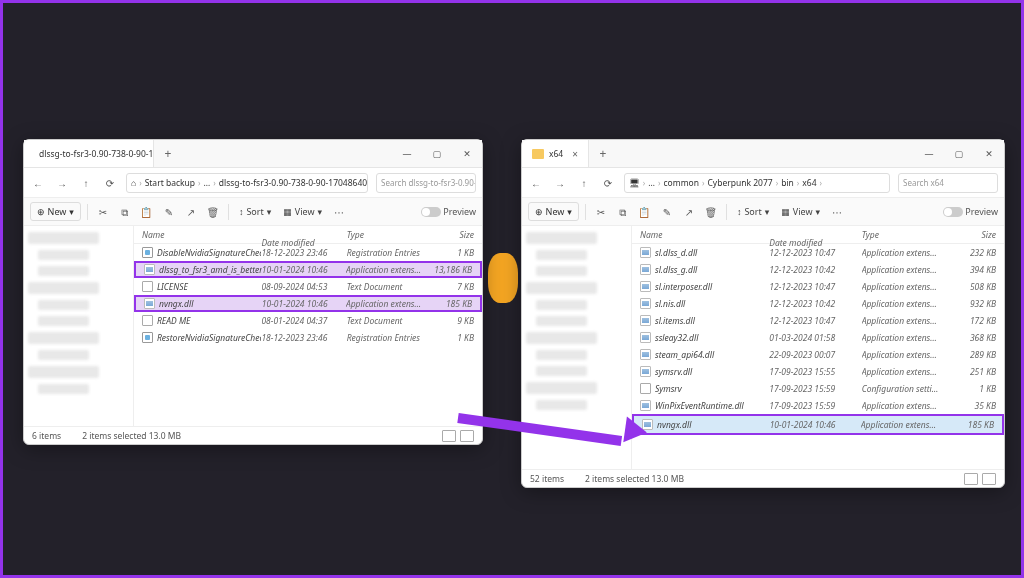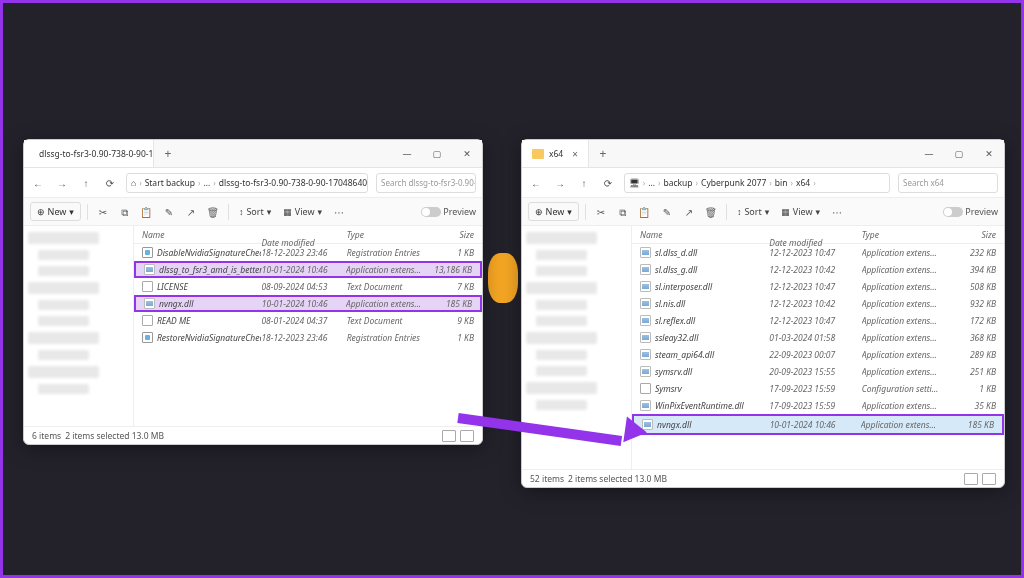--- a/index.html
+++ b/index.html
@@ -80,21 +80,21 @@
 .fic.dll::after { content: ""; position: absolute; inset: 2px 1px; background: linear-gradient(#9ec0e0, #7aa8d6); }
 .fic.txt { background: #fff; border: 1px solid #aaa; border-radius: 1px; }
 .fic.reg { background: #fff; border: 1px solid #999; border-radius: 1px; position: relative; }
 .fic.reg::after { content: ""; position: absolute; inset: 2px; background: #6bb1e0; border-radius: 1px; }
 
 .row.hl-purple-box { border: 2px solid #9333ea; background: #e6d4f6; }
 .row.hl-blue { background: #d6e9f8; }
 
 .highlight-block { border: 2px solid #9333ea; }
 
-.statusbar { height: 18px; border-top: 1px solid #eee; display: flex; align-items: center; padding: 0 8px; font-size: 8.5px; color: #555; gap: 4px; }
+.statusbar { height: 18px; border-top: 1px solid #eee; display: flex; align-items: center; padding: 0 8px; font-size: 8.5px; color: #555; gap: 21px; }
 .statusbar .view-icons { margin-left: auto; display: flex; gap: 4px; }
 .vi { width: 14px; height: 12px; border: 1px solid #aaa; border-radius: 1px; }
 
 .arrow {
   position: absolute;
   left: 455px; top: 392px;
   width: 195px; height: 40px;
   pointer-events: none;
 }
 .arrow-line {
@@ -280,21 +280,21 @@
   <div class="navbar">
     <div class="nav-btn">←</div>
     <div class="nav-btn">→</div>
     <div class="nav-btn">↑</div>
     <div class="nav-btn">⟳</div>
     <div class="breadcrumb">
       <span>🖥</span>
       <span class="crumb-sep">›</span>
       <span>…</span>
       <span class="crumb-sep">›</span>
-      <span>backup</span>
+      <span>common</span>
       <span class="crumb-sep">›</span>
       <span>Cyberpunk 2077</span>
       <span class="crumb-sep">›</span>
       <span>bin</span>
       <span class="crumb-sep">›</span>
       <span>x64</span>
       <span class="crumb-sep">›</span>
     </div>
     <div class="searchbox">Search x64</div>
   </div>
@@ -372,21 +372,21 @@
               <span class="fic dll"></span>
               <span>sl.nis.dll</span>
             </div>
             <div class="c-date">12-12-2023 10:42</div>
             <div class="c-type">Application extens…</div>
             <div class="c-size">932 KB</div>
           </div>
           <div class="row">
             <div class="c-name">
               <span class="fic dll"></span>
-              <span>sl.reflex.dll</span>
+              <span>sl.items.dll</span>
             </div>
             <div class="c-date">12-12-2023 10:47</div>
             <div class="c-type">Application extens…</div>
             <div class="c-size">172 KB</div>
           </div>
           <div class="row">
             <div class="c-name">
               <span class="fic dll"></span>
               <span>ssleay32.dll</span>
             </div>
@@ -401,21 +401,21 @@
             </div>
             <div class="c-date">22-09-2023 00:07</div>
             <div class="c-type">Application extens…</div>
             <div class="c-size">289 KB</div>
           </div>
           <div class="row">
             <div class="c-name">
               <span class="fic dll"></span>
               <span>symsrv.dll</span>
             </div>
-            <div class="c-date">20-09-2023 15:55</div>
+            <div class="c-date">17-09-2023 15:55</div>
             <div class="c-type">Application extens…</div>
             <div class="c-size">251 KB</div>
           </div>
           <div class="row">
             <div class="c-name">
               <span class="fic txt"></span>
               <span>Symsrv</span>
             </div>
             <div class="c-date">17-09-2023 15:59</div>
             <div class="c-type">Configuration setti…</div>

